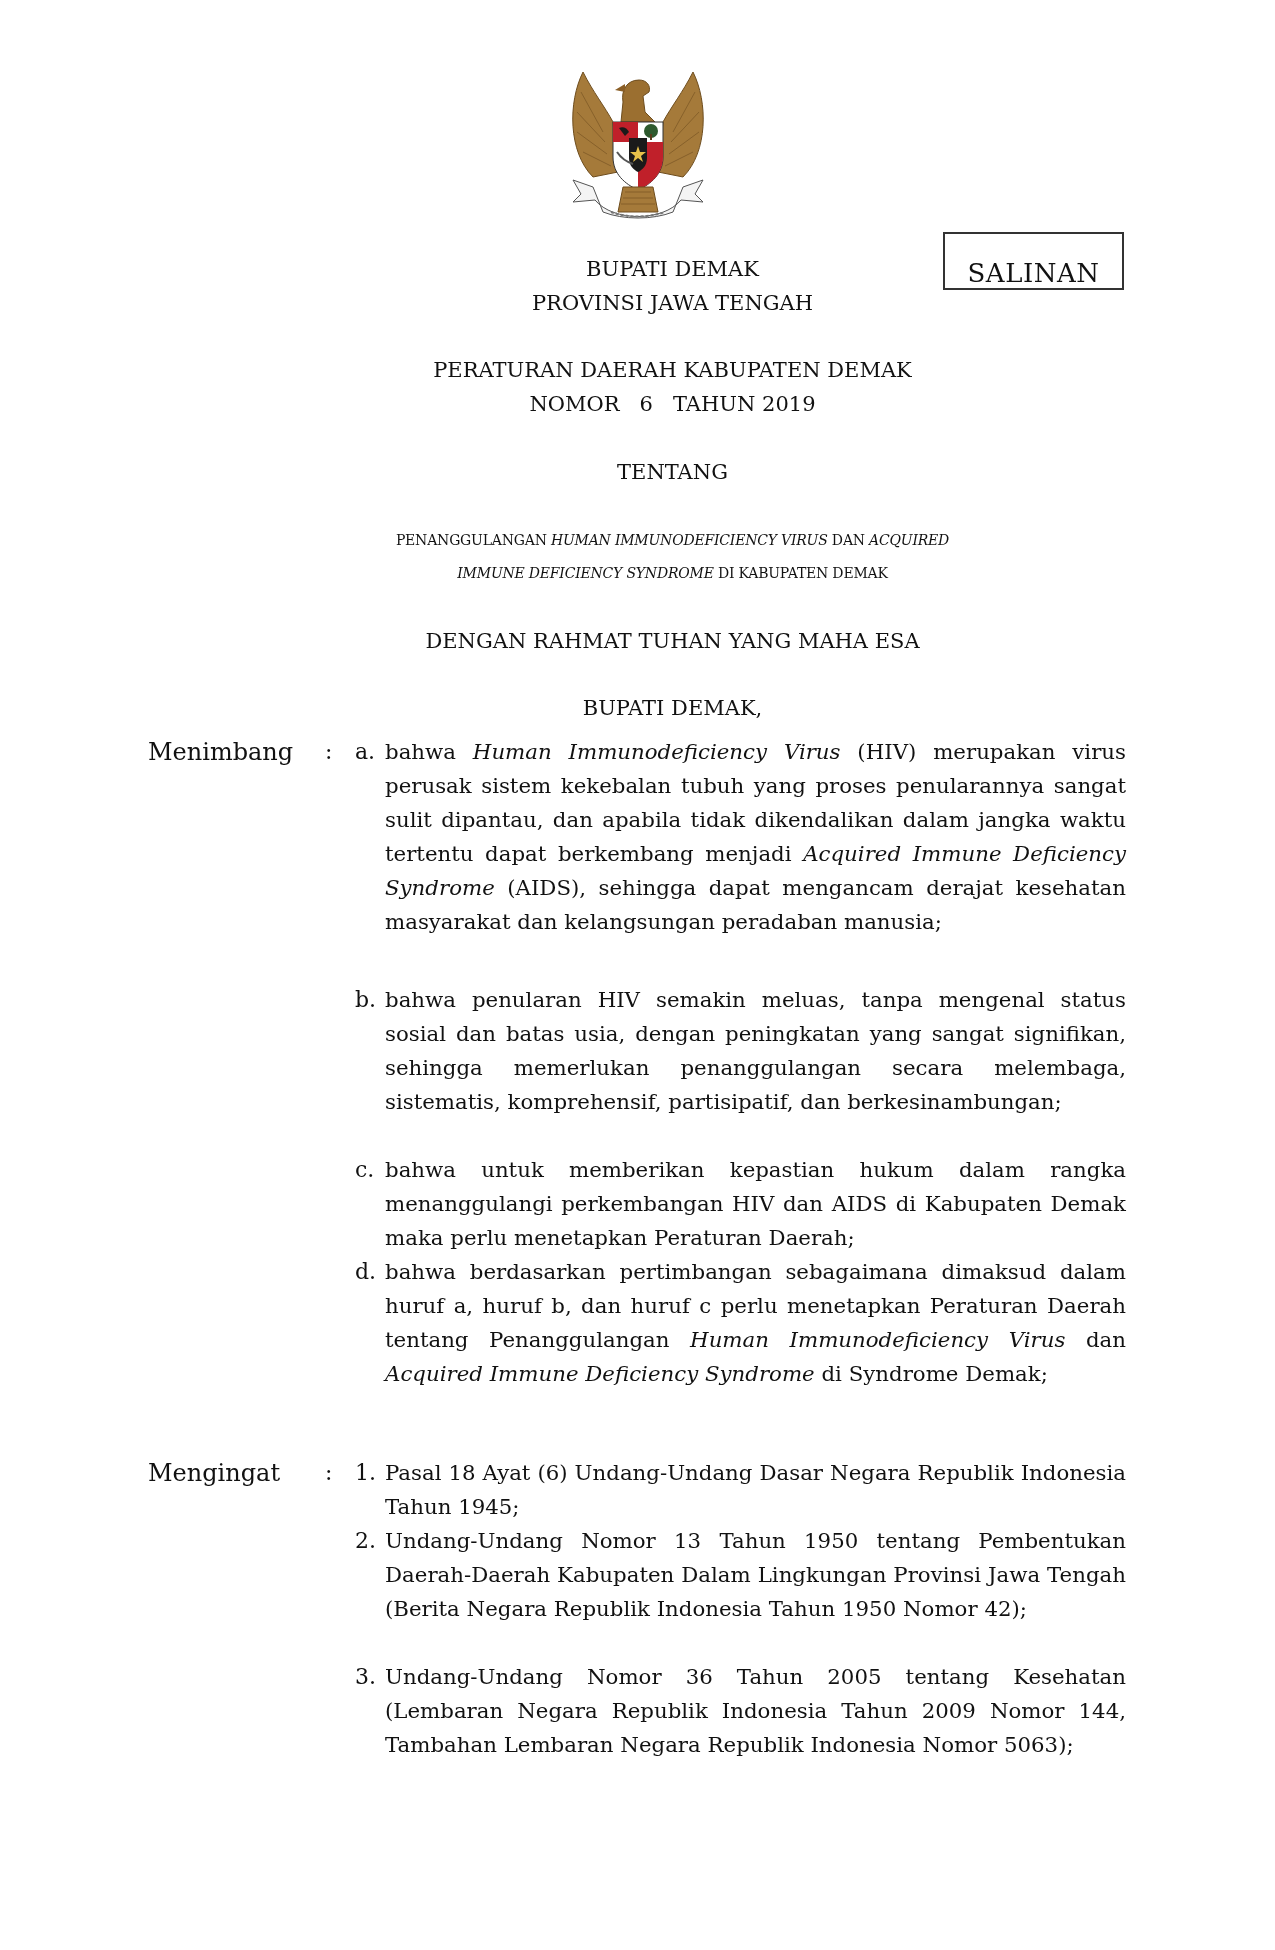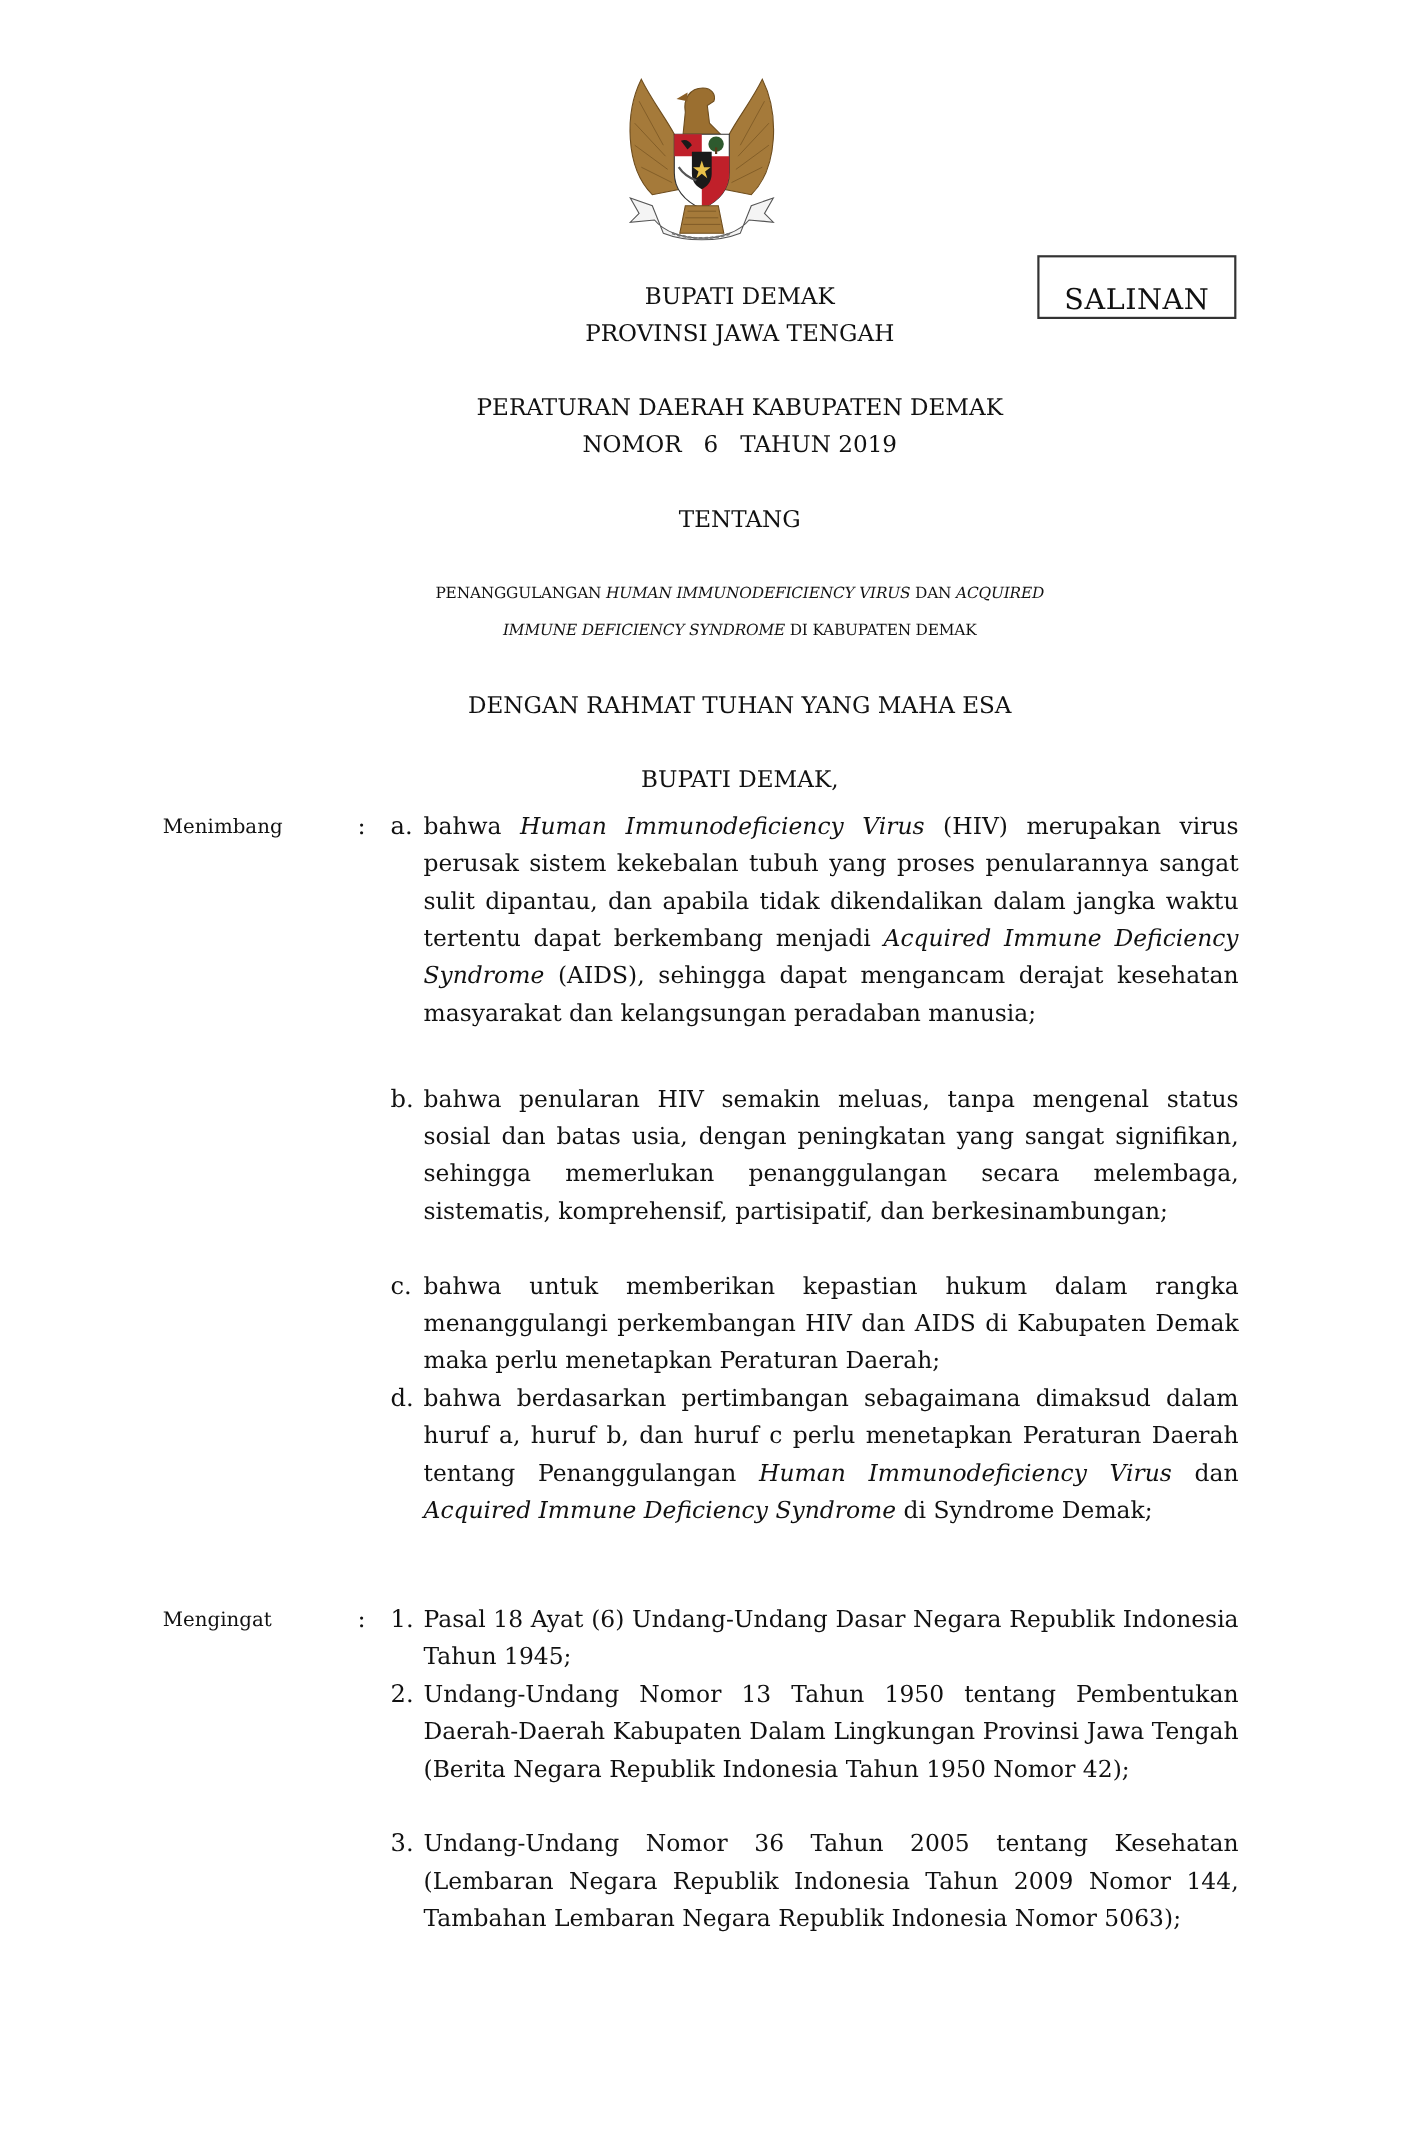--- a/index.html
+++ b/index.html
@@ -7,21 +7,21 @@
          font-family: "DejaVu Serif", "Liberation Serif", serif; color: #111111; }
   .emblem { position: absolute; left: 563px; top: 62px; width: 150px; height: 170px; }
   .salinan { position: absolute; left: 943px; top: 232px; width: 177px; height: 54px;
              border: 2px solid #333333; box-sizing: content-box;
              display: flex; align-items: flex-end; justify-content: center;
              font-size: 26px; letter-spacing: 0.5px; }
   .hline { position: absolute; left: 0; width: 1275px; text-align: center;
            font-size: 21px; line-height: 34px; height: 34px; white-space: nowrap; padding-left: 35px; }
   .hline.tight { font-size: 14px; letter-spacing: -0.2px; }
   .hline i { font-style: italic; }
-  .label { position: absolute; left: 148px; font-size: 18px; line-height: 34px; white-space: nowrap; }
+  .label { position: absolute; left: 148px; font-size: 24px; line-height: 34px; white-space: nowrap; }
   .colon { position: absolute; left: 325px; font-size: 22px; line-height: 34px; }
   .item { position: absolute; left: 355px; width: 771px; font-size: 22px; line-height: 34px; }
   .item .num { position: absolute; left: 0; top: 0; width: 30px; }
   .item .txt { margin-left: 30px; text-align: justify; text-align-last: left; font-size: 21.3px; }
   .item .txt i { font-style: italic; }
 </style>
 </head>
 <body>
 
 <div class="emblem">

